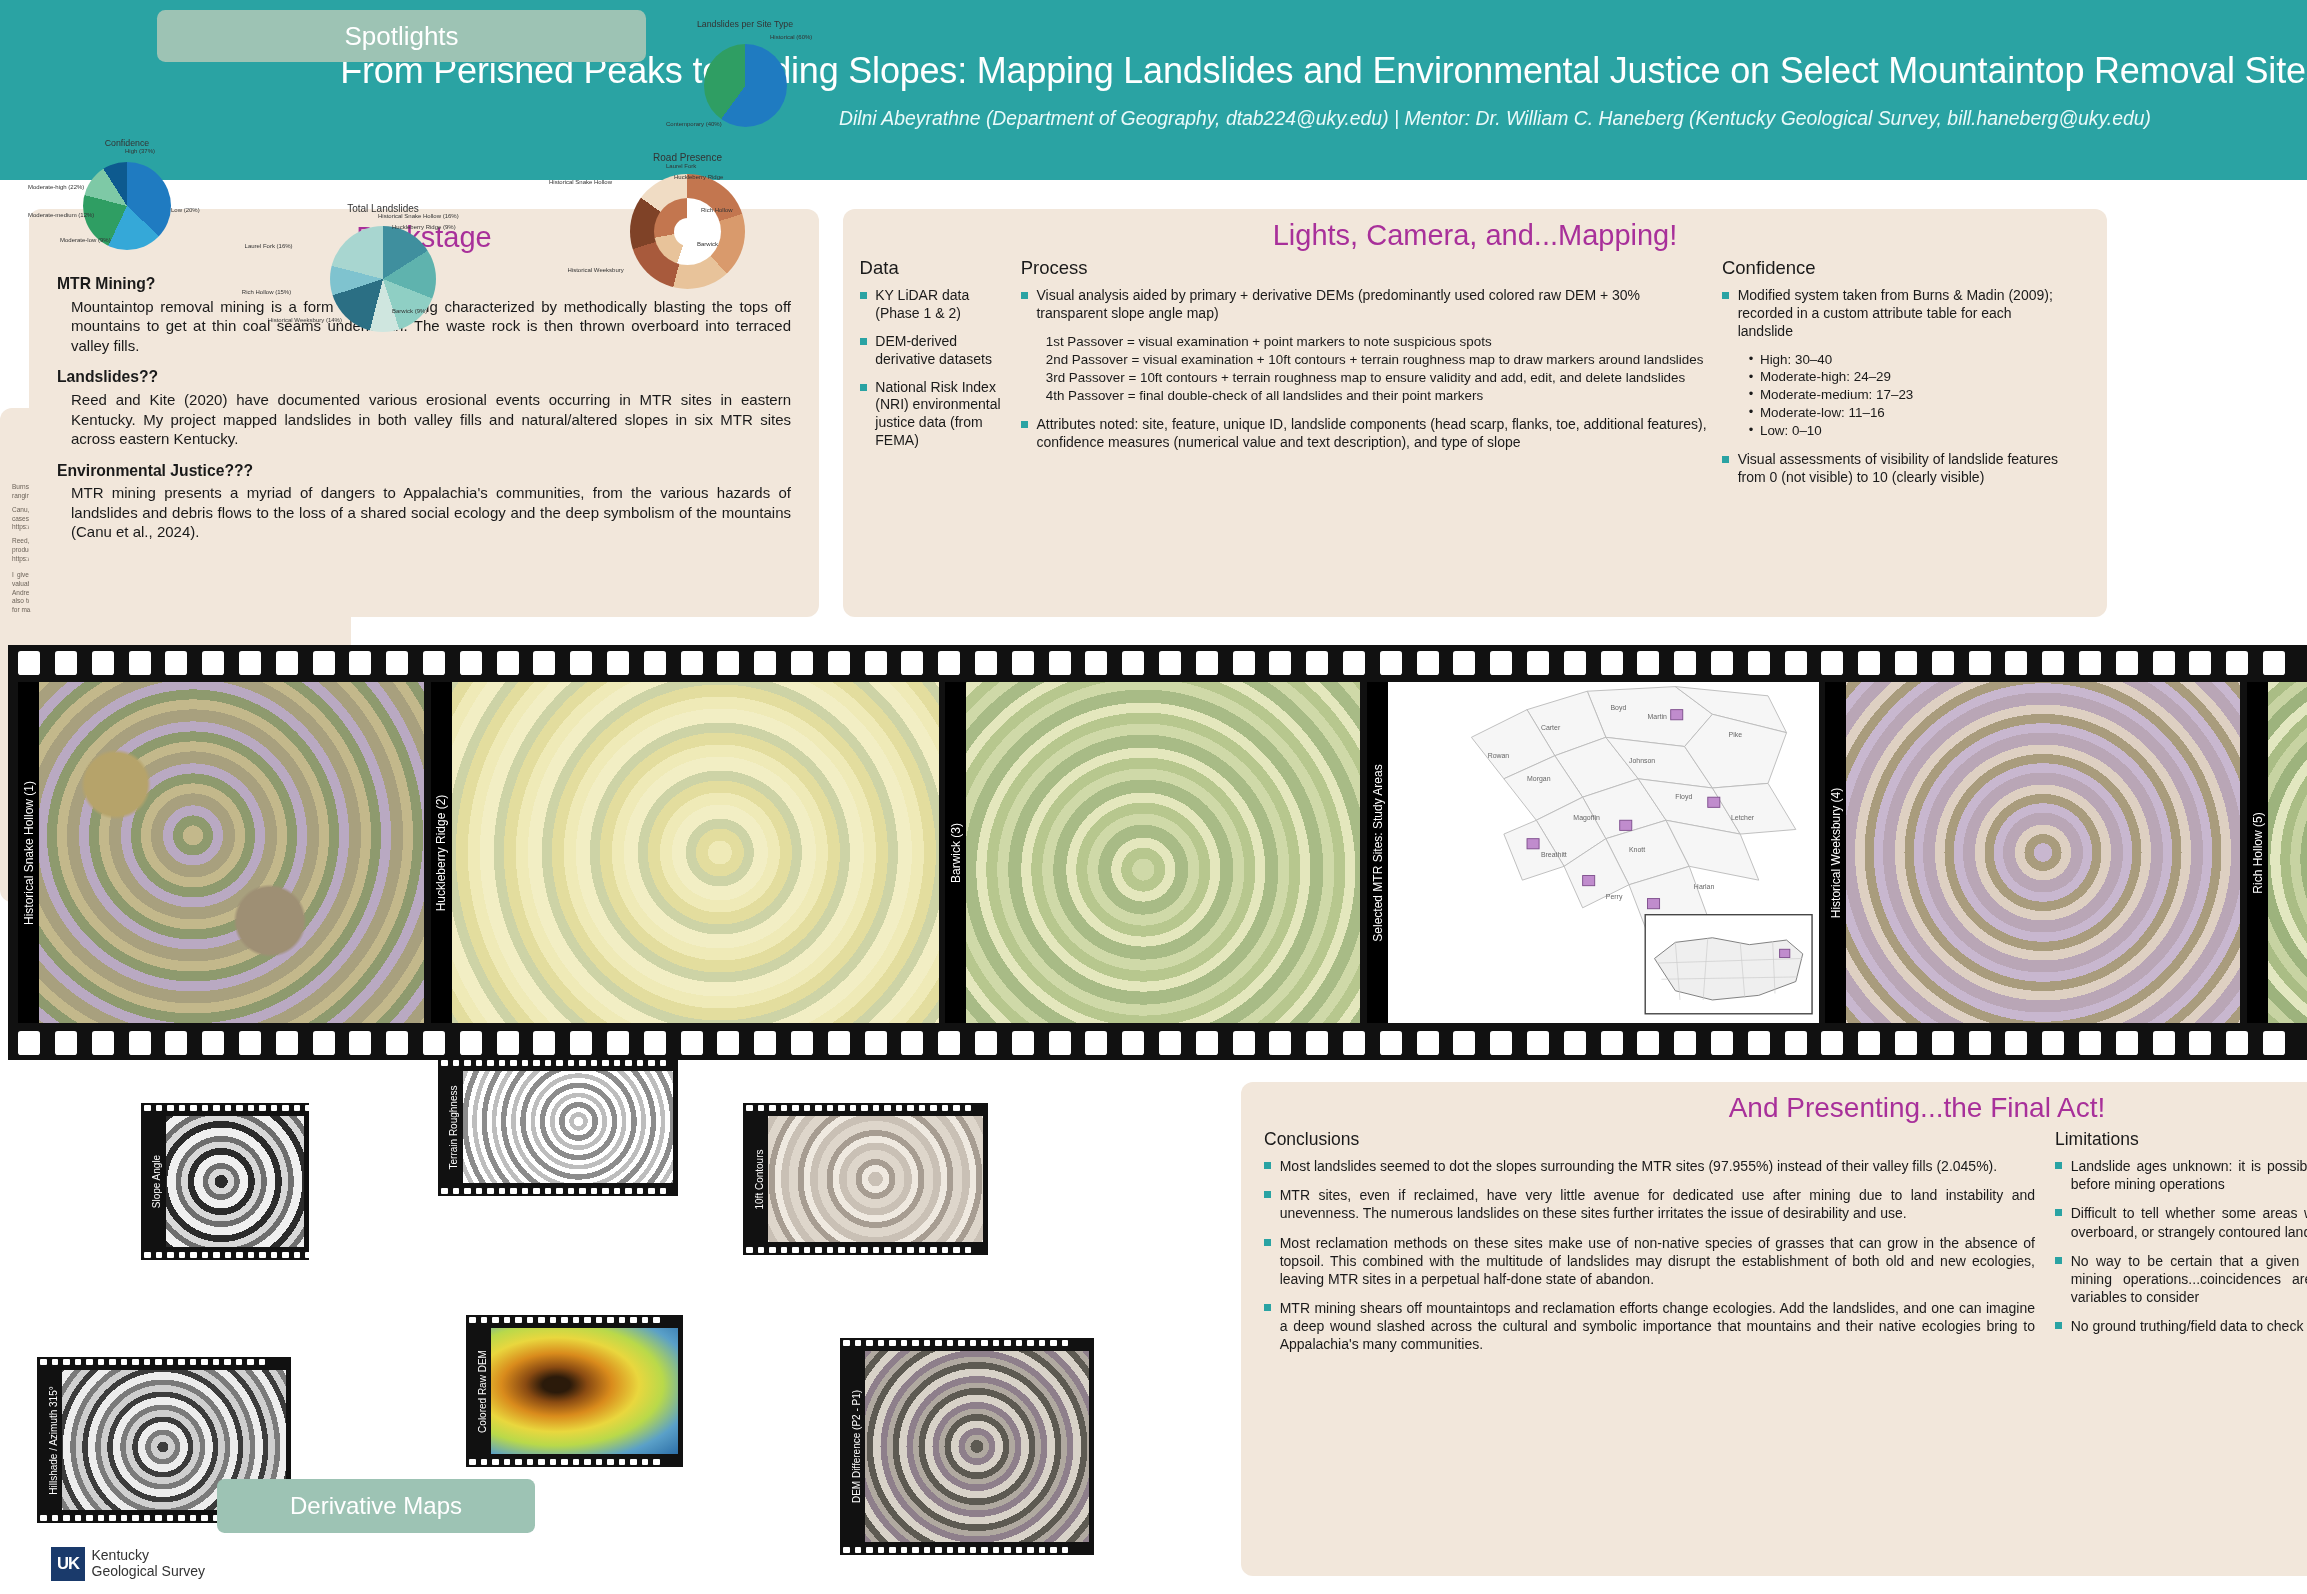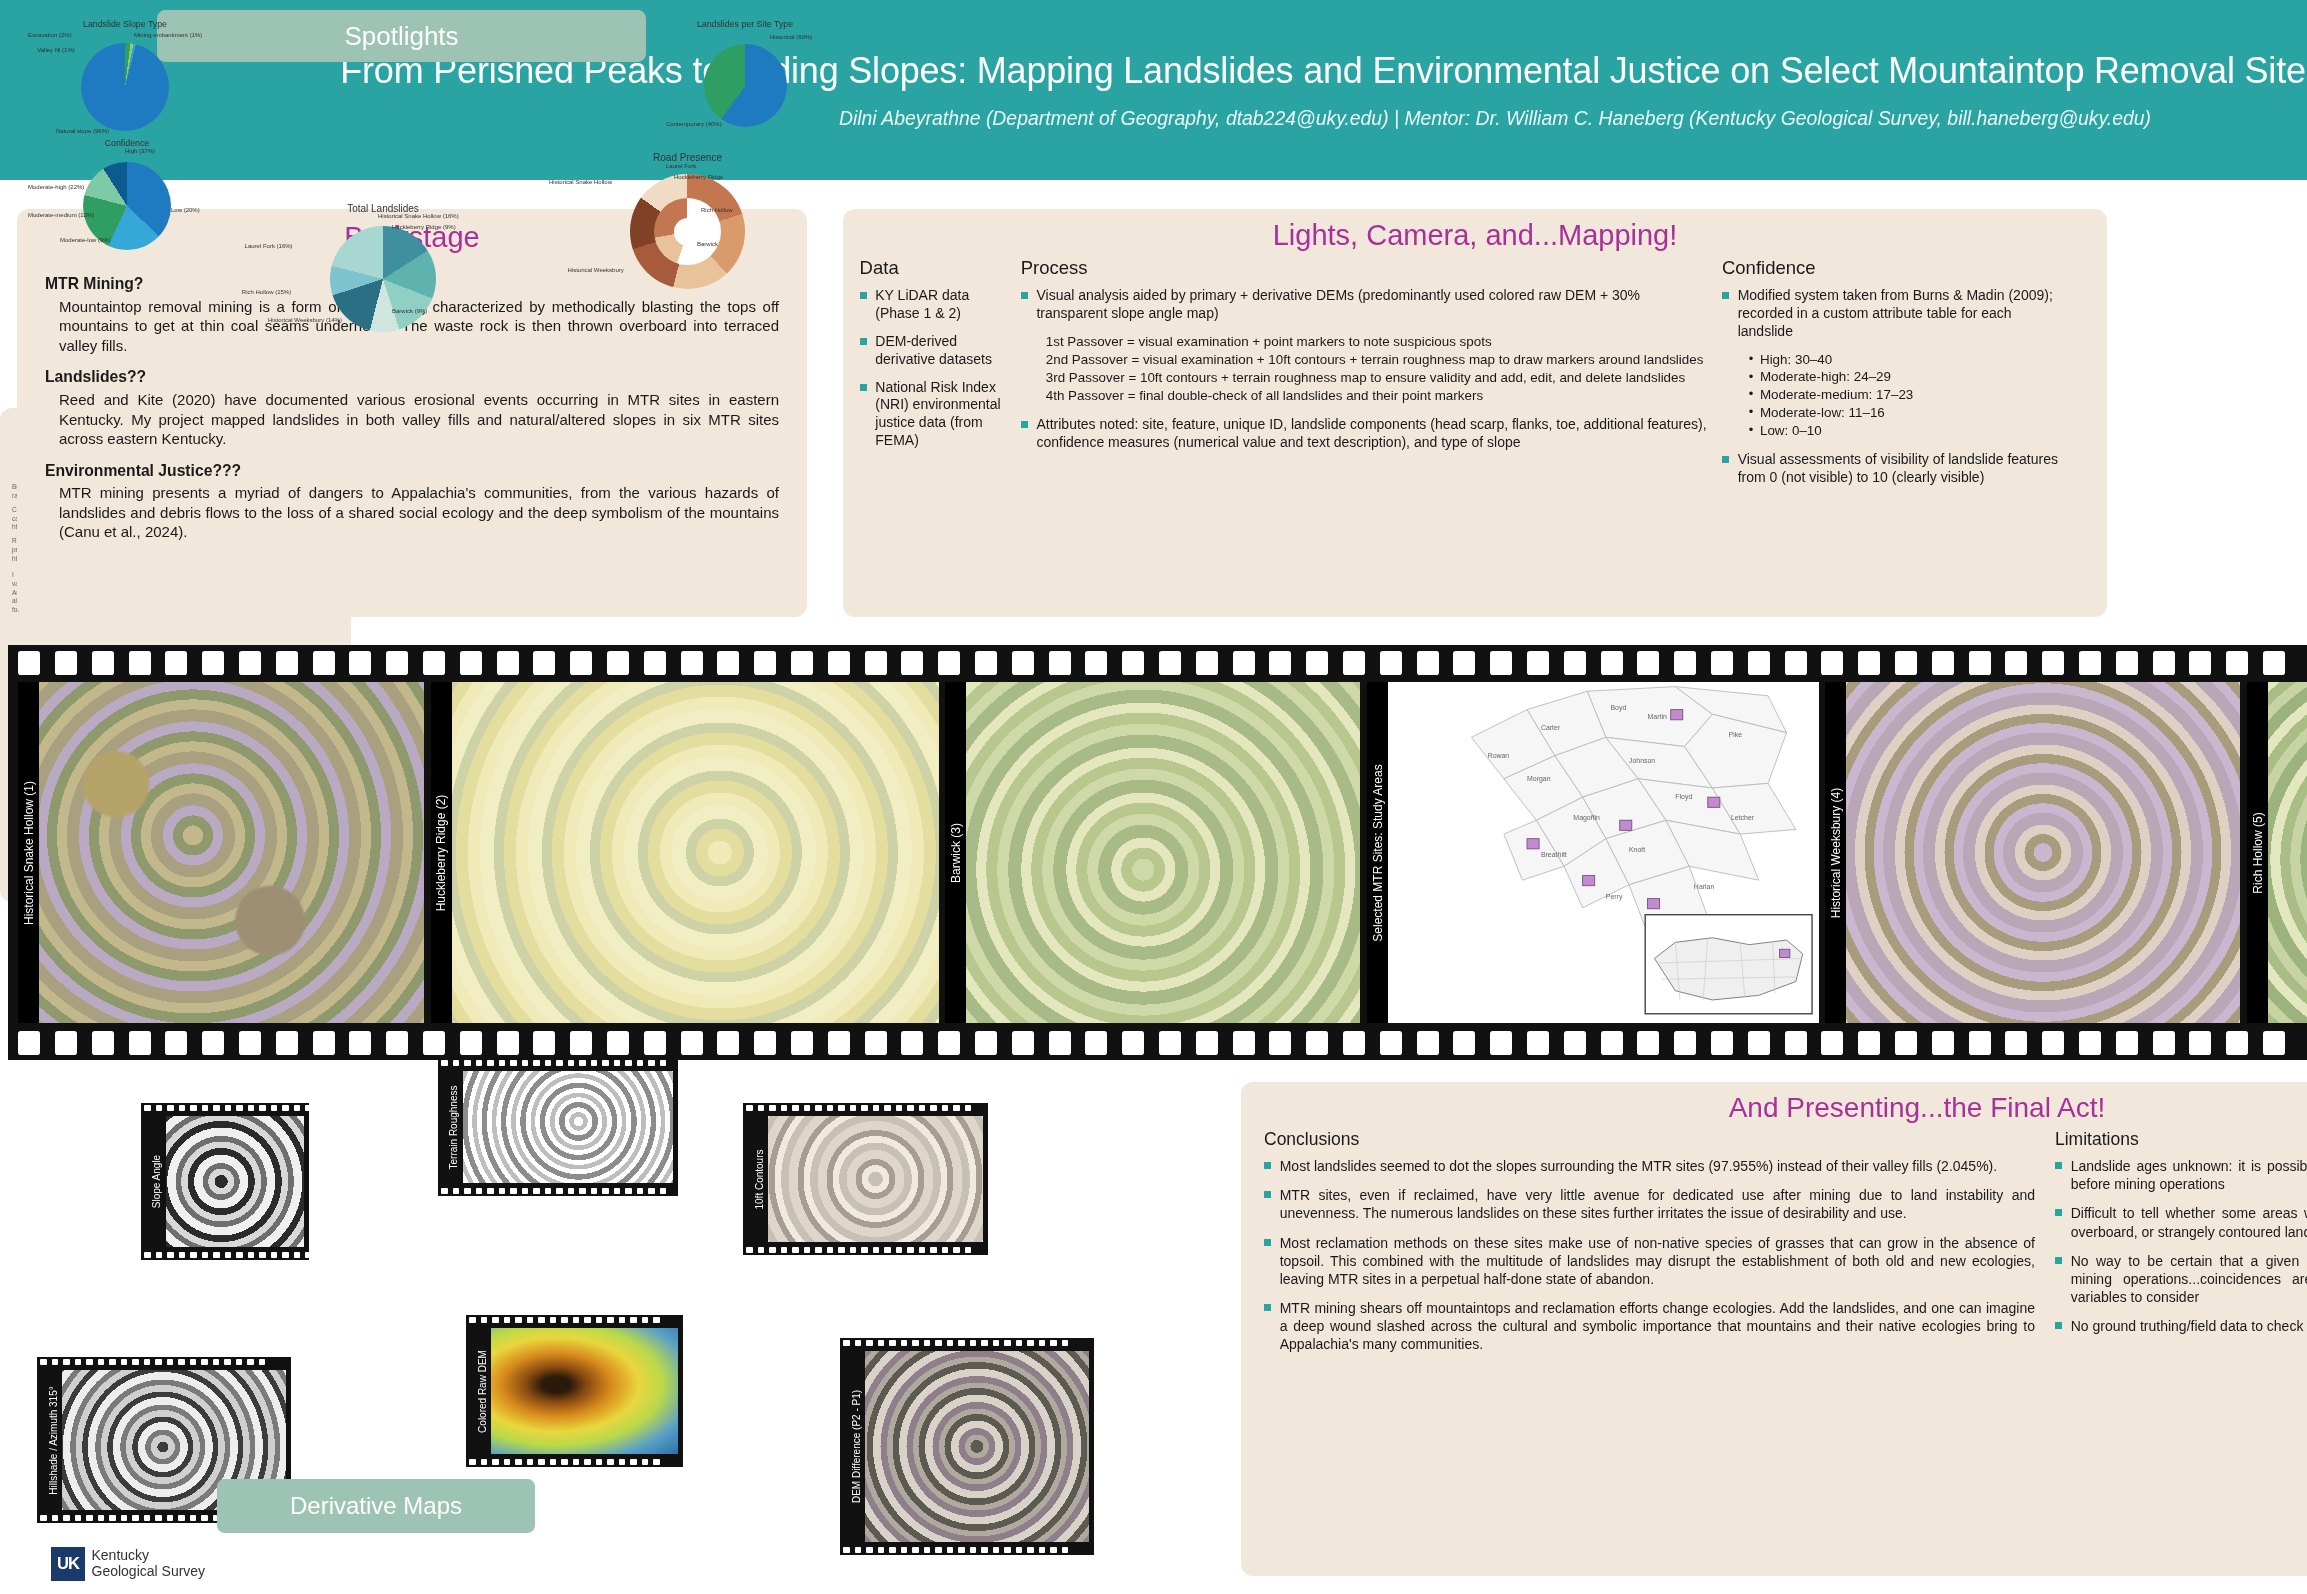--- a/index.html
+++ b/index.html
@@ -34,21 +34,21 @@
   .panel {
     position:absolute;
     background:#f2e7db;
     border-radius: 12px;
   }
   .panel-title {
     text-align:center; color:#a8309a; font-weight:400;
   }
 
   
-  #backstage { left:17px; top:209px; width:790px; height:408px; }
+  #backstage { left:29px; top:209px; width:790px; height:408px; }
   #backstage .panel-title { font-size:29px; margin-top:12px; }
   .bs-body { padding: 8.3px 28px 0 28px; }
   .bs-h { font-size:15.7px; font-weight:700; margin-top:13px; }
   .bs-p { font-size:15px; line-height:1.30; margin-top:3.7px; text-align:justify; padding-left:14px;}
 
   
   #lights { left:843px; top:209px; width:1264px; height:408px; }
   #lights .panel-title { font-size:29px; margin-top:10px; }
   .lc-cols { display:flex; padding: 4.6px 16.6px 0 16.6px; gap: 9.2px; }
   .lc-col-data { width: 152px; }
@@ -242,29 +242,20 @@
         <ul class="bullet-list" style="margin-top:11px;">
           <li>Visual assessments of visibility of landslide features from 0 (not visible) to 10 (clearly visible)</li>
         </ul>
       </div>
     </div>
   </div>
 
   <div id="spot">
     <div class="spot-banner">Spotlights</div>
 
-    <div class="chart-box" style="left:28px; top:18.5px; width:194px;">
-      <div class="chart-cap">Landslide Slope Type</div>
-      <div class="pie" style="margin:14px auto 0 auto; width:88px; height:88px;
-                  background: conic-gradient(#2f9e63 0 2%, #8fcf5a 2% 3%, #3aa0d6 3% 4%, #1f7bc1 4% 100%);"></div>
-      <div class="mini-lab" style="left:0px; top:13px;">Excavation (2%)</div>
-      <div class="mini-lab" style="left:106px; top:13px;">Mining embankment (1%)</div>
-      <div class="mini-lab" style="left:9.2px; top:28px;">Valley fill (1%)</div>
-      <div class="mini-lab" style="left:28px; top:109px;">Natural slope (96%)</div>
-    </div>
 
     <div class="chart-box" style="left:655px; top:18.5px; width:180px;">
       <div class="chart-cap">Landslides per Site Type</div>
       <div class="pie" style="margin:15.7px auto 0 auto; width:83px; height:83px;
                   background: conic-gradient(#1f7bc1 0 60%, #2f9e63 60% 100%);"></div>
       <div class="mini-lab" style="left:115px; top:15.7px;">Historical (60%)</div>
       <div class="mini-lab" style="left:11px; top:102px;">Contemporary (40%)</div>
     </div>
 
     <div class="chart-box" style="left:28px; top:138px; width:198px;">

